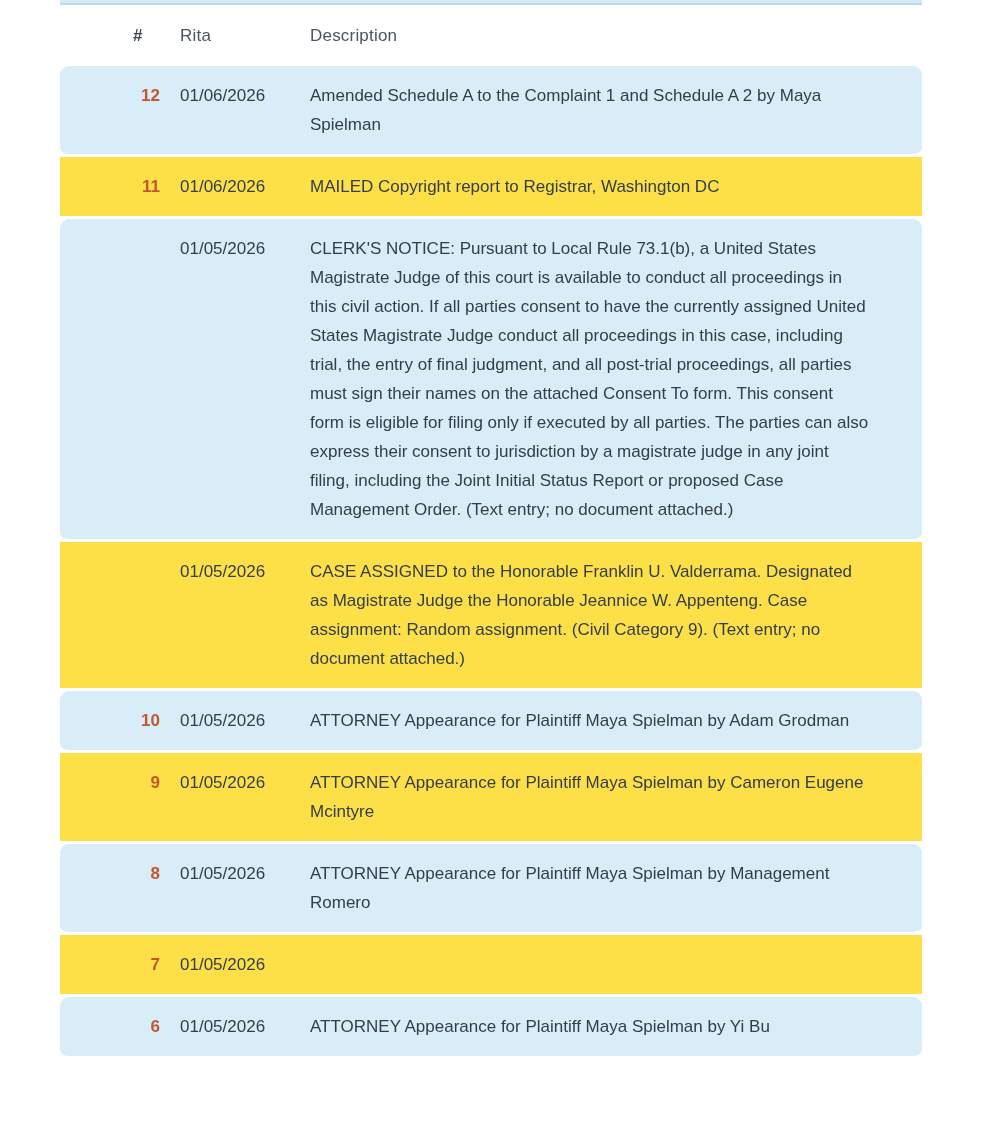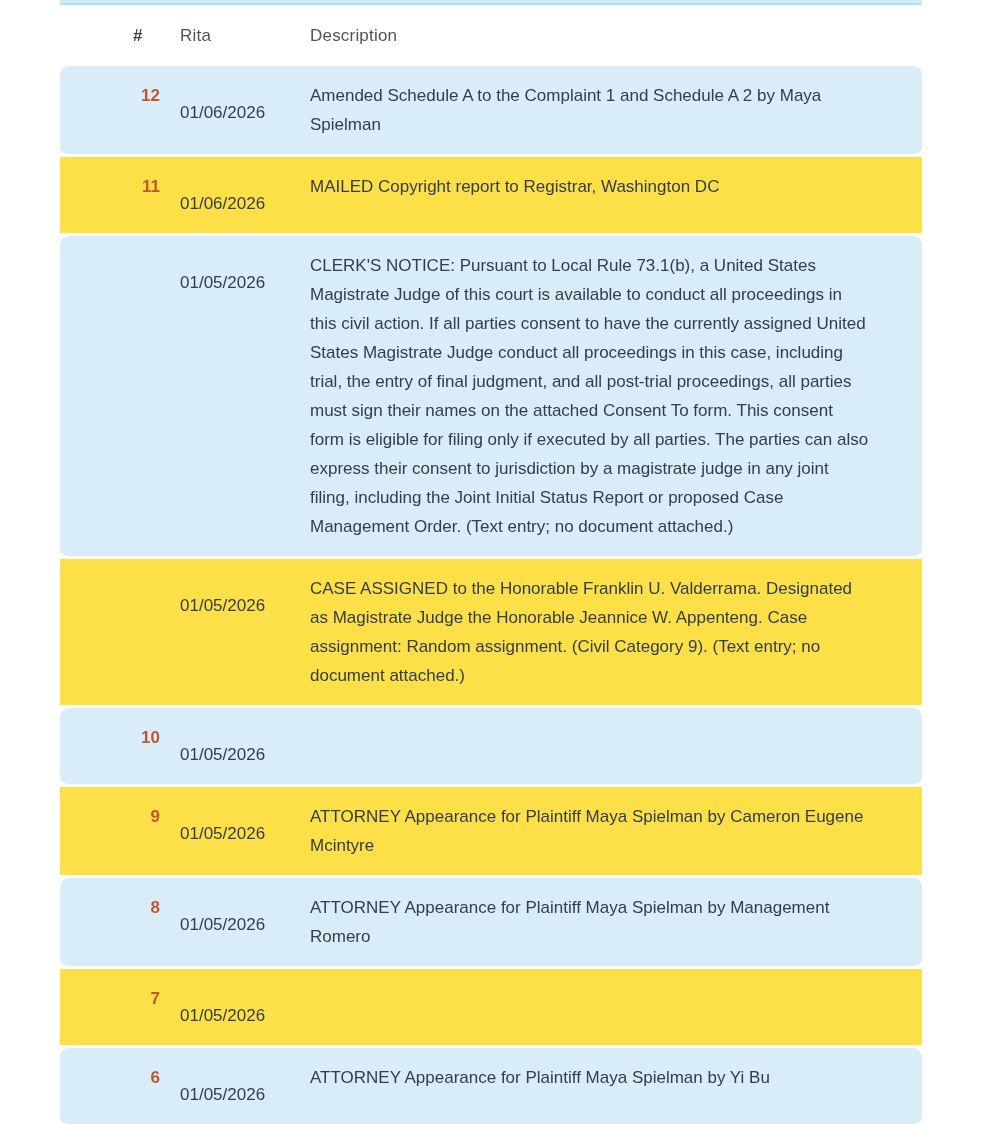--- a/index.html
+++ b/index.html
@@ -42,21 +42,21 @@
     line-height: 29px;
     color: #333e4a;
   }
   .data-row.dark  { background: #d8edf7; border-radius: 9px; }
   .data-row.light { background: #fde047; }
   .cell-num {
     text-align: right;
     color: #c2572f;
     font-weight: 700;
   }
-  .cell-date { white-space: nowrap; margin-top: 17px; }
+  .cell-date { white-space: nowrap; }
   .cell-desc { max-width: 560px; }
 </style>
 </head>
 <body>
 
 <div class="table-wrap">
 
   <div class="sliver"></div>
 
   <div class="grid-row header-row">
@@ -82,20 +82,21 @@
     <div class="cell-desc">CLERK'S NOTICE: Pursuant to Local Rule 73.1(b), a United States Magistrate Judge of this court is available to conduct all proceedings in this civil action. If all parties consent to have the currently assigned United States Magistrate Judge conduct all proceedings in this case, including trial, the entry of final judgment, and all post-trial proceedings, all parties must sign their names on the attached Consent To form. This consent form is eligible for filing only if executed by all parties. The parties can also express their consent to jurisdiction by a magistrate judge in any joint filing, including the Joint Initial Status Report or proposed Case Management Order. (Text entry; no document attached.)</div>
   </div>
       <div class="grid-row data-row light">
     <div class="cell-num"></div>
     <div class="cell-date">01/05/2026</div>
     <div class="cell-desc">CASE ASSIGNED to the Honorable Franklin U. Valderrama. Designated as Magistrate Judge the Honorable Jeannice W. Appenteng. Case assignment: Random assignment. (Civil Category 9). (Text entry; no document attached.)</div>
   </div>
       <div class="grid-row data-row dark">
     <div class="cell-num">10</div>
     <div class="cell-date">01/05/2026</div>
+    <div class="cell-desc">ATTORNEY Appearance for Plaintiff Maya Spielman by Adam Grodman</div>
   </div>
       <div class="grid-row data-row light">
     <div class="cell-num">9</div>
     <div class="cell-date">01/05/2026</div>
     <div class="cell-desc">ATTORNEY Appearance for Plaintiff Maya Spielman by Cameron Eugene Mcintyre</div>
   </div>
       <div class="grid-row data-row dark">
     <div class="cell-num">8</div>
     <div class="cell-date">01/05/2026</div>
     <div class="cell-desc">ATTORNEY Appearance for Plaintiff Maya Spielman by Management Romero</div>

